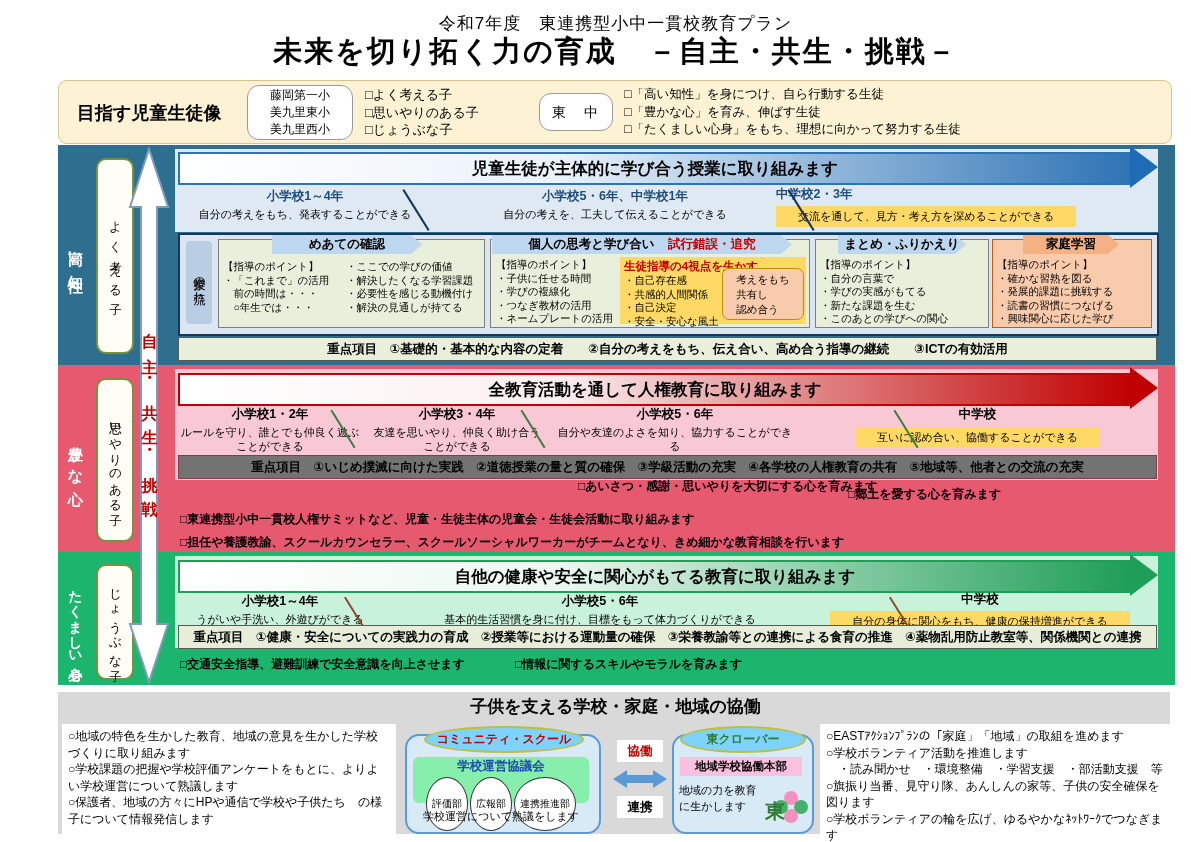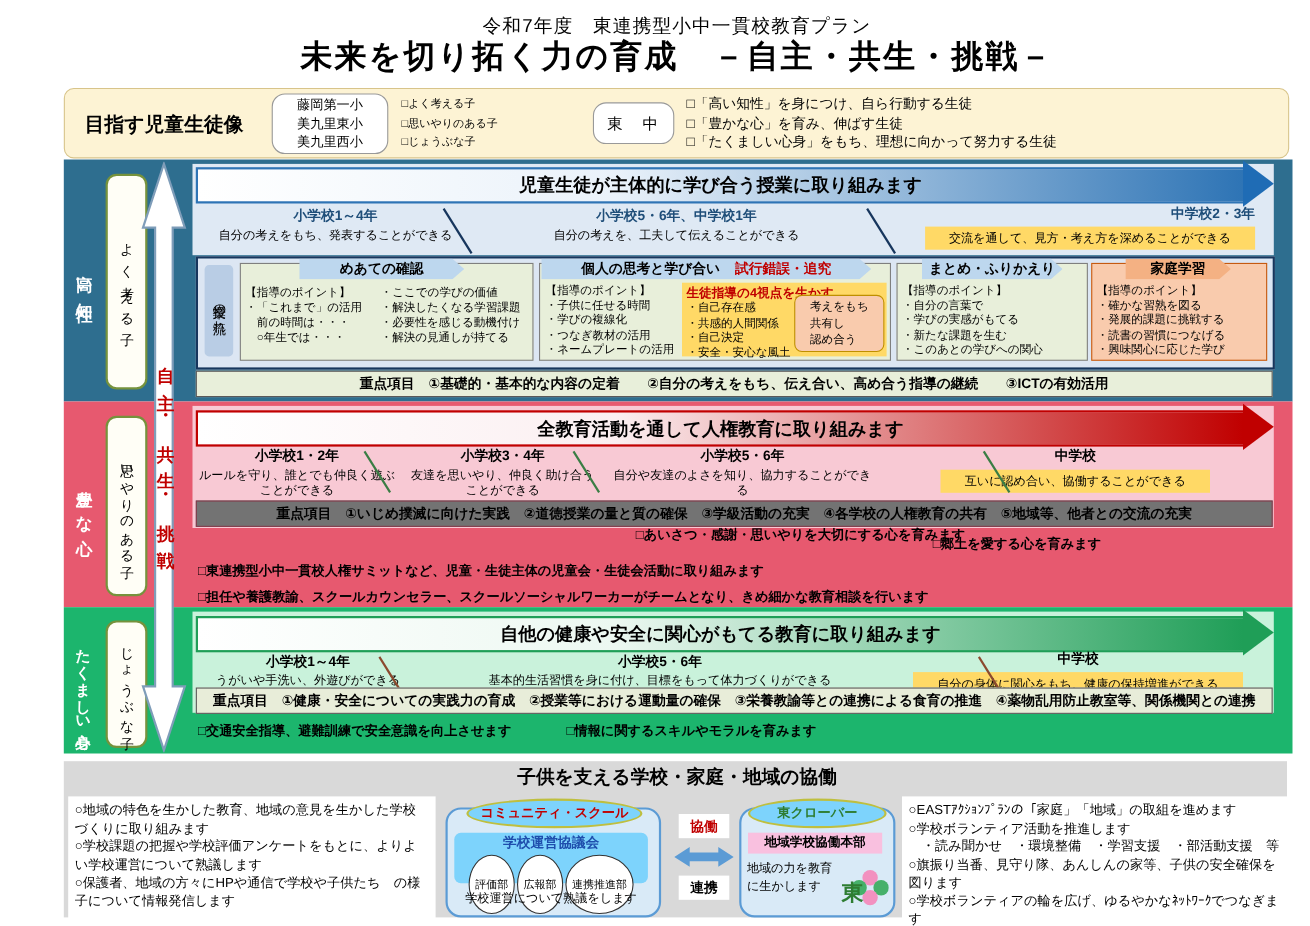--- a/index.html
+++ b/index.html
@@ -55,21 +55,21 @@
 <div class="page">
 
   <div class="c subtitle" style="top:12px">令和7年度　東連携型小中一貫校教育プラン</div>
   <div class="c title" style="top:32px">未来を切り拓く力の育成　－自主・共生・挑戦－</div>
 
   <div class="profile abs" style="left:38px;top:80px;width:1112px;height:62px">
     <div class="abs" style="left:18px;top:20px;font-size:18px;font-weight:700">目指す児童生徒像</div>
     <div class="wbox pre" style="left:188px;top:4px;width:104px;height:52px;font-size:12px;line-height:17px;padding-top:1px">藤岡第一小
 美九里東小
 美九里西小</div>
-    <div class="abs pre" style="left:306px;top:5px;font-size:10px;line-height:17.5px">□よく考える子
+    <div class="abs pre" style="left:306px;top:5px;font-size:13px;line-height:17.5px">□よく考える子
 □思いやりのある子
 □じょうぶな子</div>
     <div class="wbox" style="left:480px;top:12px;width:72px;height:36px;font-size:14px;line-height:36px;letter-spacing:2px">東　中</div>
     <div class="abs pre" style="left:565px;top:5px;font-size:12.5px;line-height:17.5px">□「高い知性」を身につけ、自ら行動する生徒
 □「豊かな心」を育み、伸ばす生徒
 □「たくましい心身」をもち、理想に向かって努力する生徒</div>
   </div>
 
   <div class="band" style="top:145px;height:220px;background:#2e6e8f"></div>
   <div class="band" style="top:365px;height:187px;background:#e7596f"></div>
@@ -112,21 +112,21 @@
   <div class="bhead" style="left:1110px;top:146px;border-left:28px solid #1f6cb5"></div>
 
   <div class="abs" style="left:170px;top:188px;width:230px;text-align:center">
     <div class="stageGrade blueGrade">小学校1～4年</div>
     <div class="stageDesc">自分の考えをもち、発表することができる</div>
   </div>
   <div class="abs" style="left:430px;top:188px;width:330px;text-align:center">
     <div class="stageGrade blueGrade">小学校5・6年、中学校1年</div>
     <div class="stageDesc">自分の考えを、工夫して伝えることができる</div>
   </div>
-  <div class="abs" style="left:791px;top:186px;width:330px;text-align:right">
+  <div class="abs" style="left:756px;top:186px;width:330px;text-align:left">
     <div class="stageGrade blueGrade">中学校2・3年</div>
     <div class="hl" style="margin-top:3px">交流を通して、見方・考え方を深めることができる</div>
   </div>
   <div class="diag" style="left:395px;top:186px;height:48px;background:#17365d"></div>
   <div class="diag" style="left:780px;top:186px;height:48px;background:#17365d"></div>
 
   <div class="flowPanel" style="left:158px;top:233px;width:977px;height:99px"></div>
   <div class="abs flexc" style="left:166px;top:241px;width:26px;height:83px;background:#b9cde5;border-radius:4px">
       <span class="v" style="font-size:12px">授業の流れ</span>
     </div>
@@ -240,21 +240,21 @@
 
   <div class="abs" style="left:38px;top:692px;width:1112px;height:142px;background:#d9d9d9"></div>
   <div class="c" style="top:695px;font-size:17px;font-weight:700">子供を支える学校・家庭・地域の協働</div>
 
   <div class="bottomBox pre" style="left:42px;top:724px;width:334px;height:112px">○地域の特色を生かした教育、地域の意見を生かした学校づくりに取り組みます
 ○学校課題の把握や学校評価アンケートをもとに、よりよい学校運営について熟議します
 ○保護者、地域の方々にHPや通信で学校や子供たち　の様子について情報発信します</div>
 
   <div class="csBox" style="left:385px;top:734px;width:192px;height:96px"></div>
   <div class="ellipse" style="left:404px;top:726px;width:156px;height:23px;line-height:23px;color:#c00000">コミュニティ・スクール</div>
-  <div class="abs" style="left:393px;top:757px;width:176px;height:46px;background:#7dd3fc;border-radius:6px;text-align:center">
+  <div class="abs" style="left:393px;top:757px;width:176px;height:46px;background:#86efac;border-radius:6px;text-align:center">
     <div style="font-size:12.5px;font-weight:700;color:#1f4ead;padding-top:1px">学校運営協議会</div>
     <div style="margin-top:2px">
       <span class="dept">評価部</span><span class="dept">広報部</span><span class="dept">連携推進部</span>
     </div>
   </div>
   <div class="abs" style="left:385px;top:809px;width:192px;text-align:center;font-size:11px">学校運営について熟議をします</div>
 
   <div class="linkBox" style="left:597px;top:740px;width:46px;color:#c00000">協働</div>
   <svg class="abs" style="left:592px;top:768px" width="56" height="22" viewBox="0 0 56 22">
     <path d="M1 11 L15 2 L15 7 L41 7 L41 2 L55 11 L41 20 L41 15 L15 15 L15 20 Z" fill="#5b9bd5"></path>

